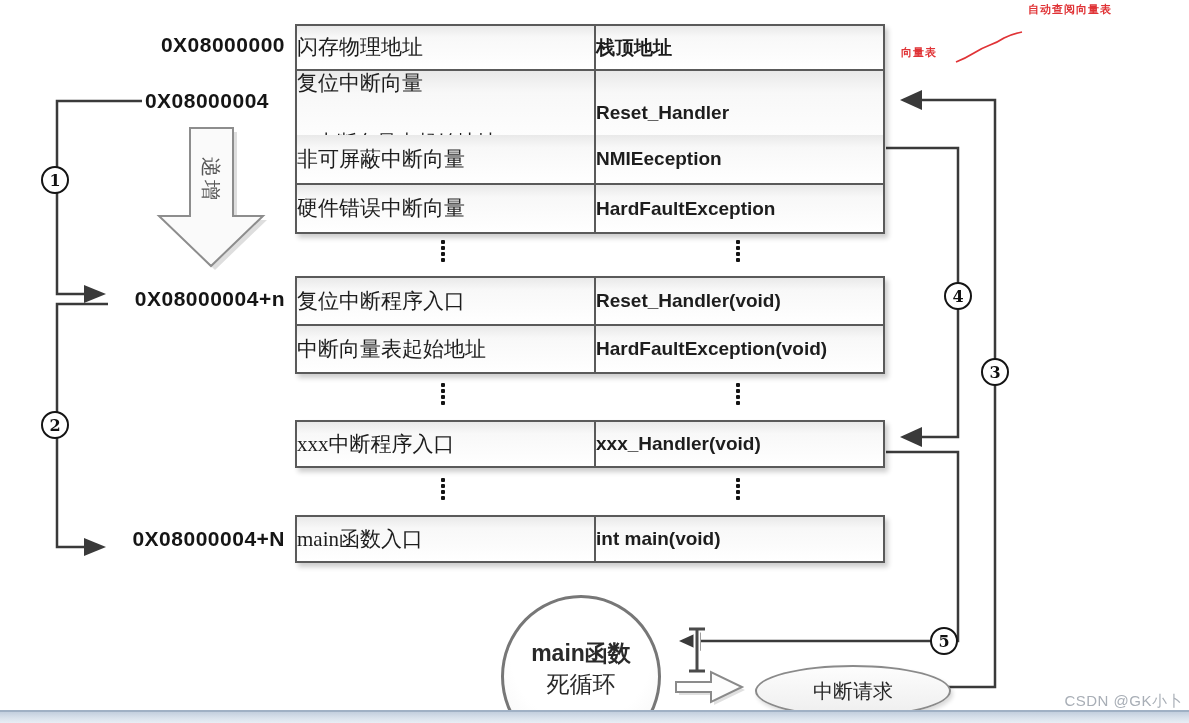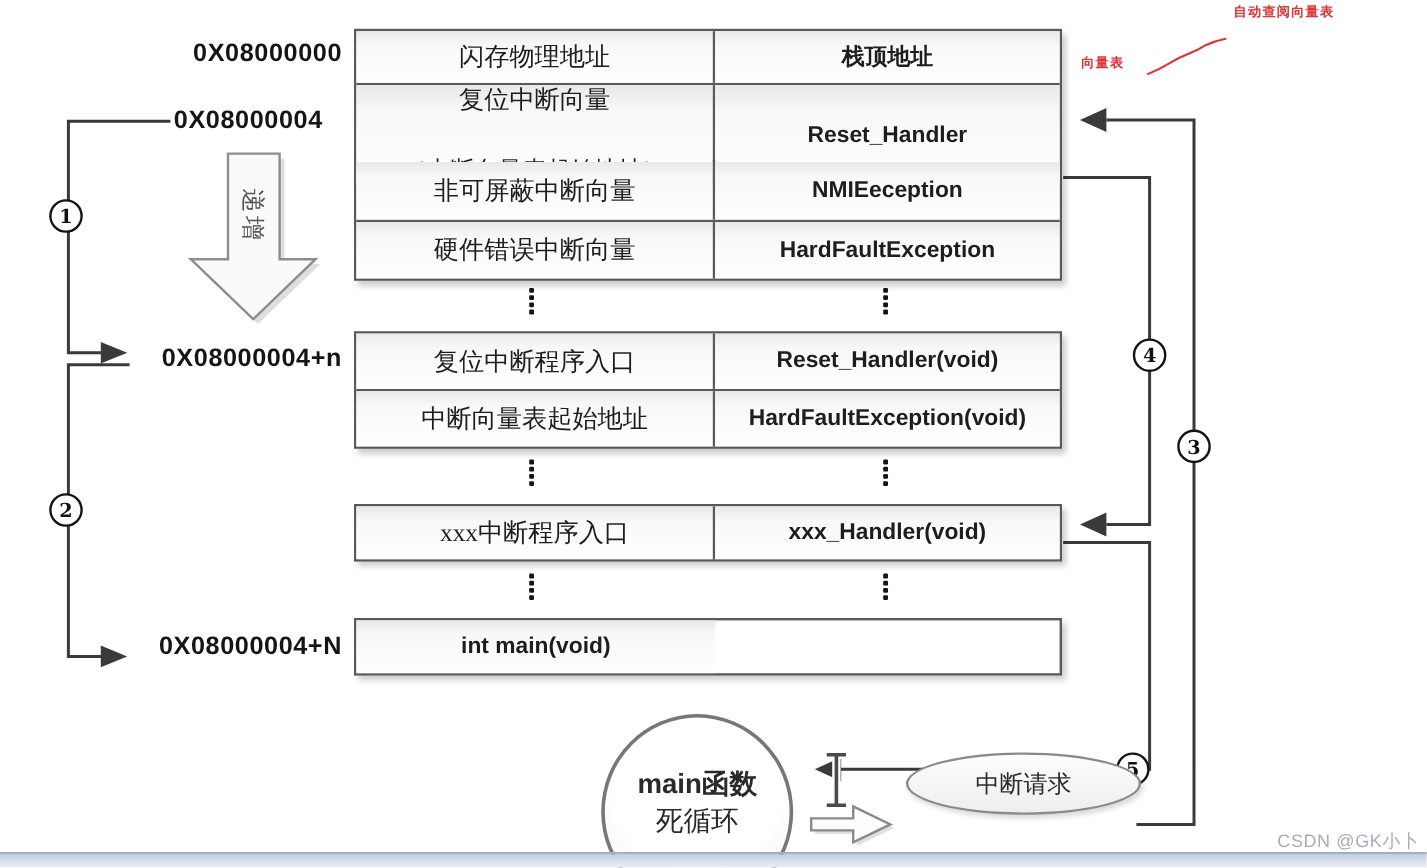--- a/index.html
+++ b/index.html
@@ -13,21 +13,21 @@
 
   
   .vt-block{
     position:absolute;left:295px;width:586px;
     border:2px solid #5a5a5a;background:#fff;
     box-shadow:3px 4px 5px rgba(0,0,0,0.20);
   }
   .vt-row{display:grid;grid-template-columns:299px 1fr;}
   .vt-row + .vt-row{border-top:2px solid #5a5a5a;}
   .vt-cell{
-    display:flex;flex-direction:column;align-items:center;justify-content:center;
+    display:flex;flex-direction:column;justify-content:center;
     background:linear-gradient(180deg,#e9e9e9 0%,#f8f8f8 26%,#ffffff 100%);
     line-height:1.15;
   }
   .vt-cell.left{
     border-right:2px solid #5a5a5a;
     font-family:"Liberation Serif","DejaVu Serif",serif;
     font-size:21px;color:#1d1d1d;
   }
   .vt-cell.right{
     font-weight:bold;font-size:19px;color:#1d1d1d;
@@ -65,21 +65,21 @@
     position:absolute;left:501px;top:595px;width:160px;height:163px;
     border:3px solid #777;border-radius:50%;
     background:radial-gradient(circle at 50% 35%,#ffffff 55%,#f1f1f1 100%);
     display:flex;flex-direction:column;align-items:center;justify-content:flex-start;
     padding-top:40px;box-sizing:border-box;
     font-size:23px;color:#2a2a2a;line-height:1.35;
     font-family:"Liberation Serif","DejaVu Serif",serif;
   }
   .main-circle .en{font-family:"Liberation Sans","DejaVu Sans",sans-serif;font-weight:bold;}
   .irq-ellipse{
-    position:absolute;left:755px;top:627px;width:192px;height:48px;
+    position:absolute;left:755px;top:665px;width:192px;height:48px;
     border:2px solid #8a8a8a;border-radius:50%;
     background:linear-gradient(180deg,#fdfdfd,#eeeeee);
     display:flex;align-items:center;justify-content:center;
     font-size:20px;color:#2a2a2a;
     font-family:"Liberation Serif","DejaVu Serif",serif;
     box-shadow:2px 3px 4px rgba(0,0,0,0.15);
   }
 
   
   .incr-label{
@@ -237,20 +237,23 @@
   </div>
 <div class="vdots" style="left:736px;top:478px;">
     <i></i>
     <i></i>
     <i></i>
     <i></i>
   </div>
 
 <div class="vt-block" style="top:515px;">
   <div class="vt-row" style="height:44px;">
+    <div class="vt-cell left">
+        <span>main函数入口</span>
+      </div>
     <div class="vt-cell right">
         <span>int main(void)</span>
       </div>
   </div>
 </div>
 
 <div class="addr" style="left:113px;top:33px;">0X08000000</div>
 <div class="addr" style="left:97px;top:89px;">0X08000004</div>
 <div class="addr" style="left:113px;top:287px;">0X08000004+n</div>
 <div class="addr" style="left:113px;top:527px;">0X08000004+N</div>

